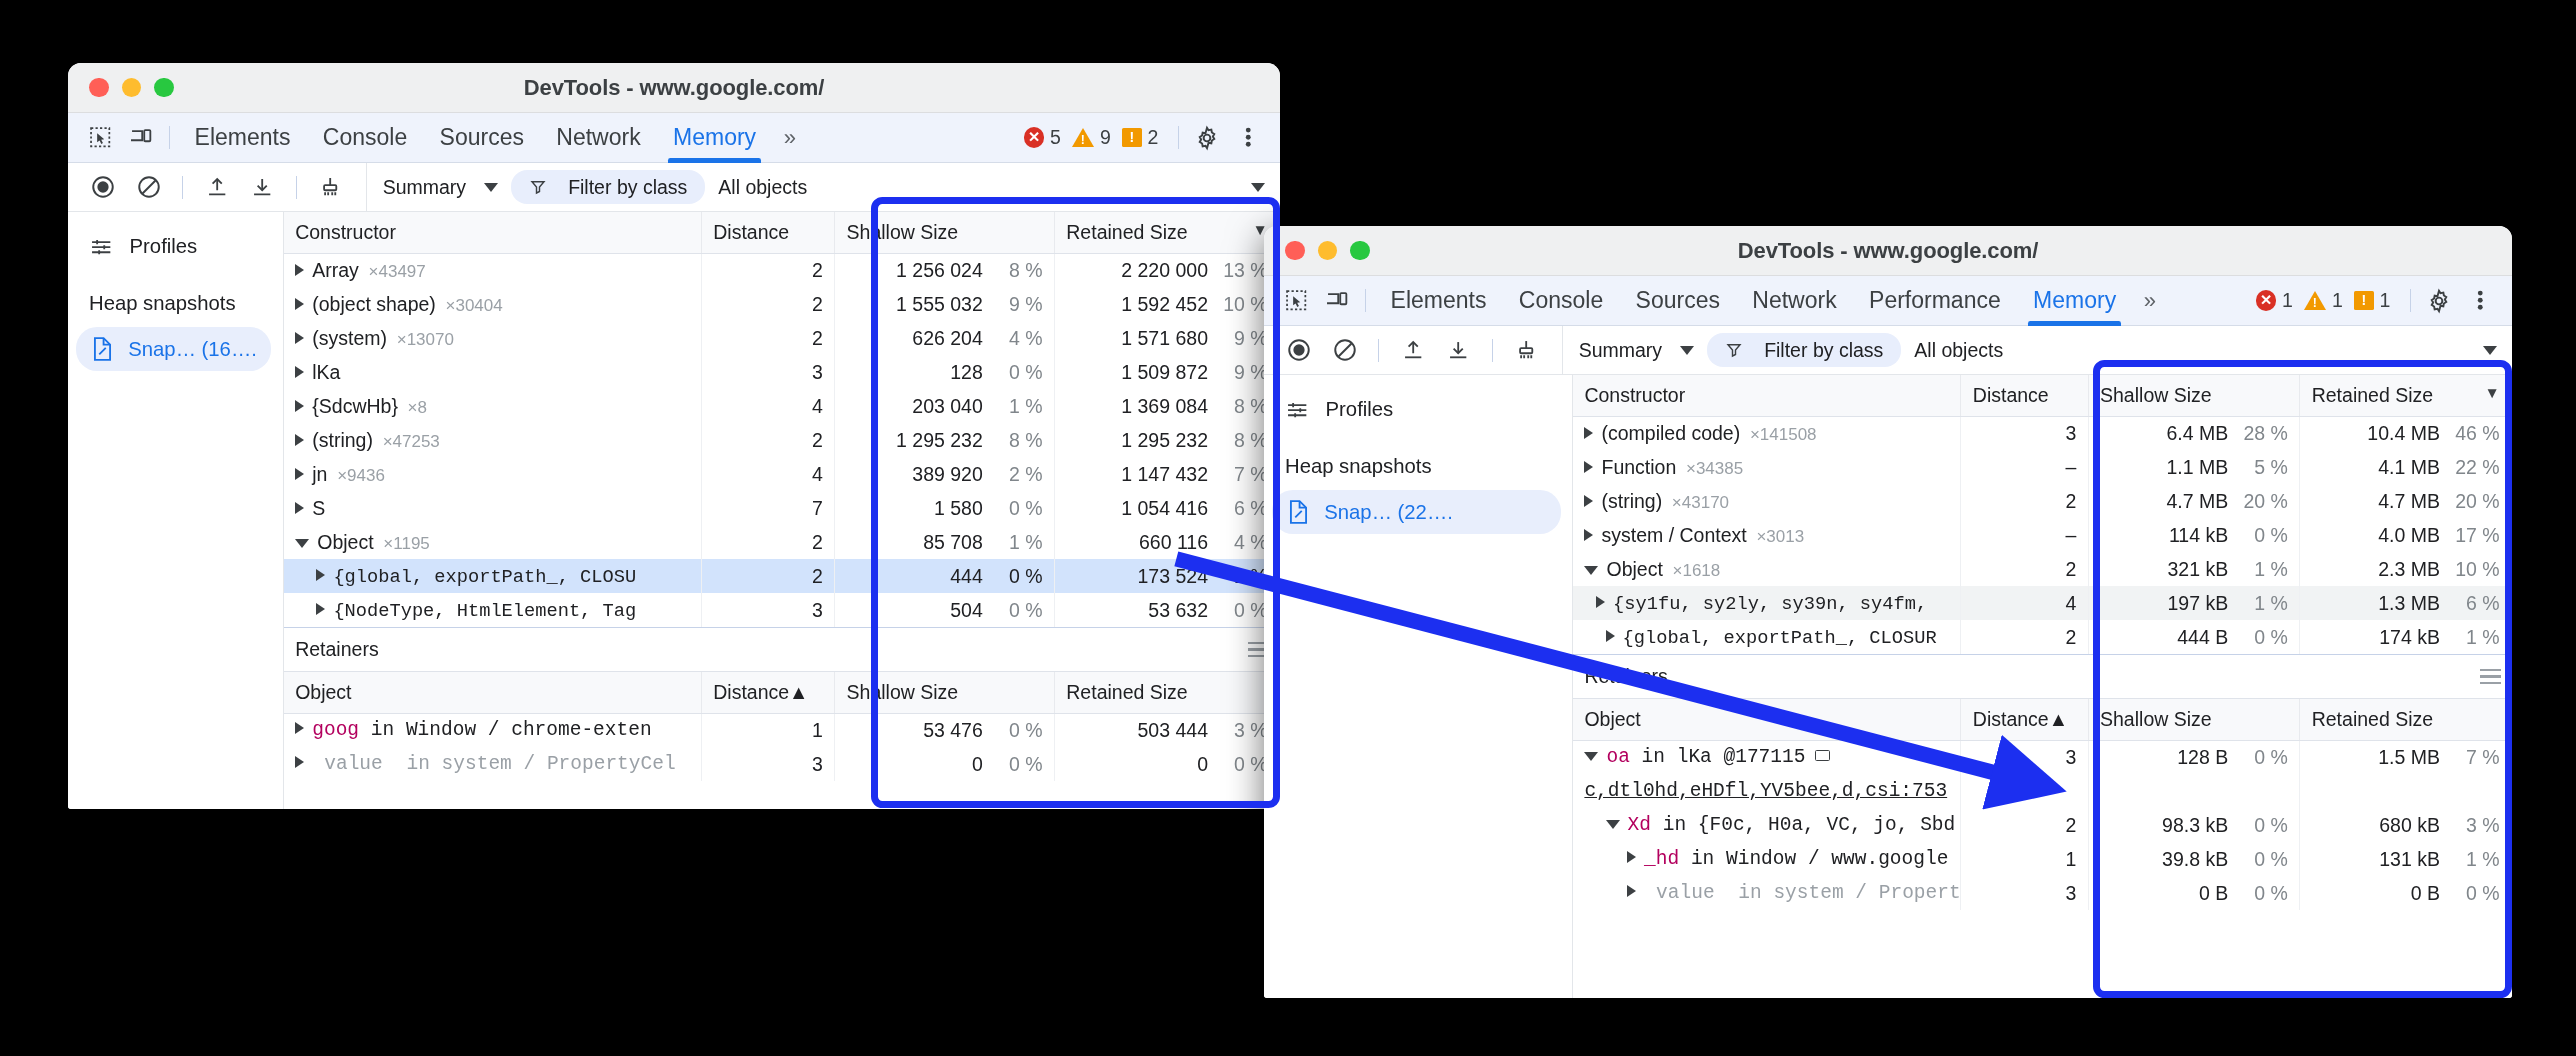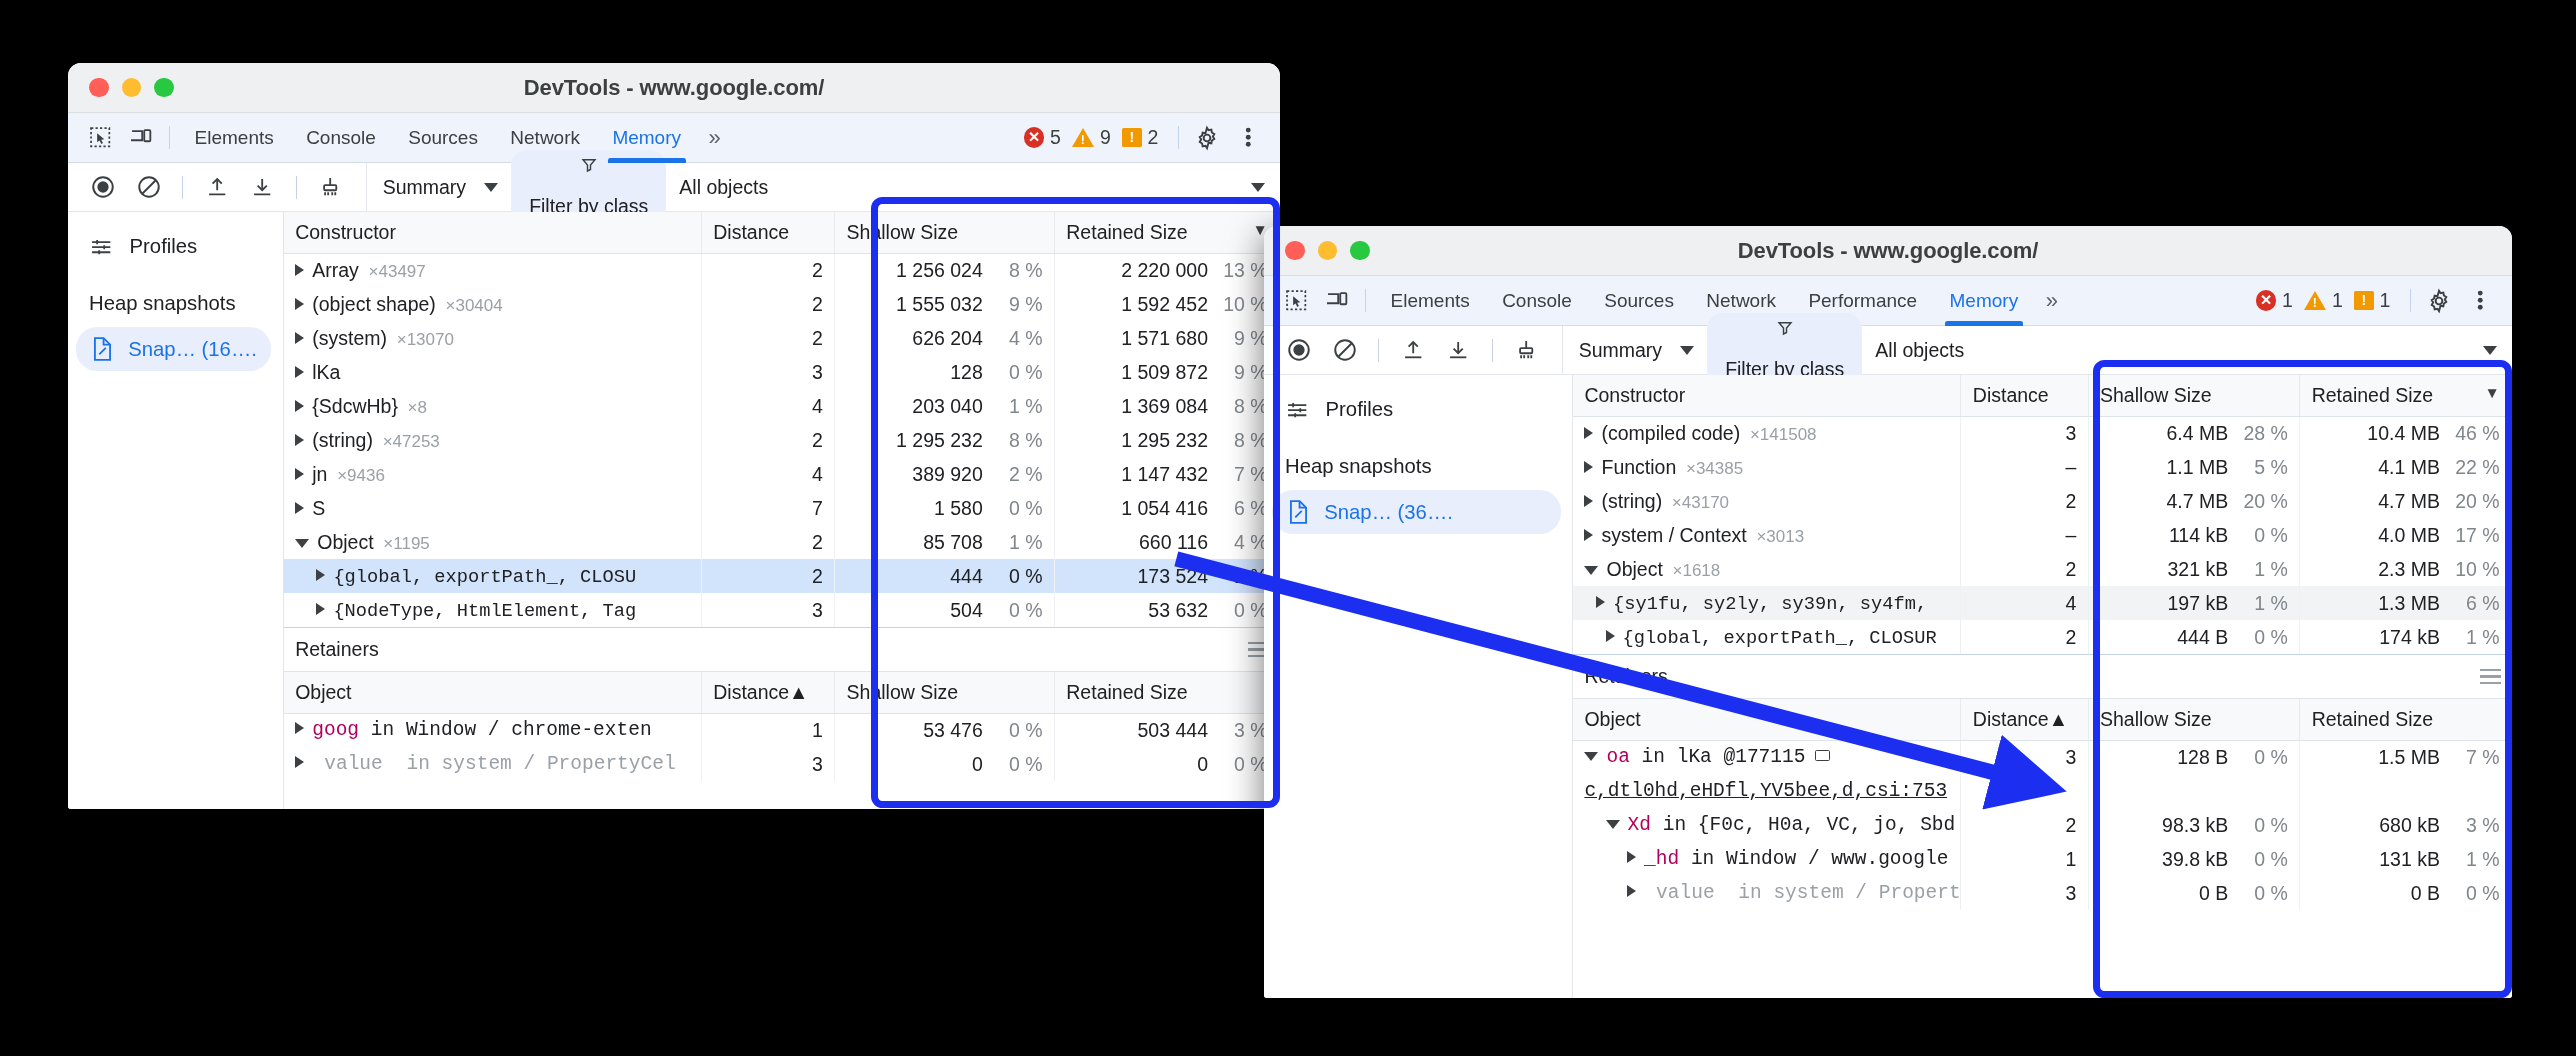--- a/index.html
+++ b/index.html
@@ -47,21 +47,21 @@
     padding: 0 11.4px;
     gap: 0;
   }
   .iconbtn {
     width: 41px; height: 37px;
     display: flex; align-items: center; justify-content: center;
     flex: 0 0 auto;
   }
   .vsep { width: 0.8px; height: 23px; background: #c6d2e8; margin: 0 8.1px; flex:0 0 0.8px;}
   .tab {
-    font-size: 19px; color: #3c4043; padding: 0 16.2px;
+    font-size: 23px; color: #3c4043; padding: 0 16.2px;
     height: 50px; display: flex; align-items: center;
     white-space: nowrap; position: relative;
   }
   .tab.active { color: #1a73e8; }
   .tab.active::after {
     content:""; position: absolute; left: 11.4px; right: 11.4px; bottom: 0;
     height: 4.1px; background: #1a73e8; border-radius: 2.4px 2.4px 0 0;
   }
   .chevrons { font-size: 22px; color:#5f6368; padding: 0 11.4px; letter-spacing:-3.2px;}
   .spacer { flex: 1 1 auto; }
@@ -80,21 +80,21 @@
     display:flex; align-items:center; gap: 4.9px;
     padding: 0 14.6px;
     border-right: 0.8px solid #e3e6ea;
   }
   .memfilters { flex:1 1 auto; display:flex; align-items:center; gap:13px; padding-left: 16.2px; padding-right: 14.6px; }
   .select { display:flex; align-items:center; gap: 18px; font-size:19.5px; color:#202124; }
   .caret { width:0;height:0;border-left:7.3px solid transparent;border-right:7.3px solid transparent;border-top:9px solid #3c4043;}
   .pill {
     display:flex; align-items:center; gap:21px;
     background:#e8eefc; border-radius:16.2px; padding: 5.7px 18px;
-    font-size:19.5px; color:#202124;flex-direction:column;
+    font-size:19.5px; color:#202124;
   }
   .alltext { font-size:19.5px; color:#202124; }
 
   
   .body { flex: 1 1 auto; display: flex; min-height: 0; }
   .sidebar { flex: 0 0 auto; border-right:0.8px solid #e3e6ea; background:#fff; padding-top: 14.6px; }
   .sb-item { display:flex; align-items:center; gap:16.2px; padding: 8.1px 21px; font-size:20.3px; color:#202124;}
   .sb-head { font-size:20.3px; color:#202124; padding: 24.4px 21px 9.7px; }
   .sb-snap {
     display:flex; align-items:center; gap:14.6px;
@@ -557,21 +557,21 @@
             </svg>
           <span>Profiles</span>
         </div>
         <div class="sb-head">Heap snapshots</div>
         <div class="sb-snap">
           <svg width="23" height="26" viewBox="0 0 20 24" fill="none" stroke="#1a73e8" stroke-width="1.7">
               <path d="M3 2h8l6 6v14H3z"></path>
               <path d="M11 2v6h6"></path>
               <path d="M7 17l6-6M7.6 12.2h.01M12.4 16.1h.01"></path>
             </svg>
-          <span>Snap…  (36….</span>
+          <span>Snap…  (22….</span>
         </div>
       </div>
 
       <div class="content">
         <div class="scrollpane" style="flex:0 0 auto;">
           <table class="grid">
             <colgroup>
                 <col style="width:372px">
                 <col style="width:122px">
                 <col style="width:203px">

